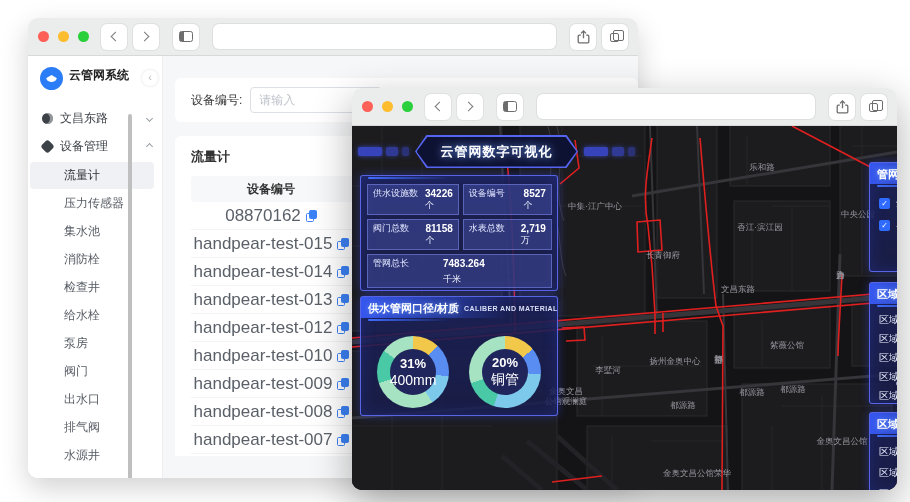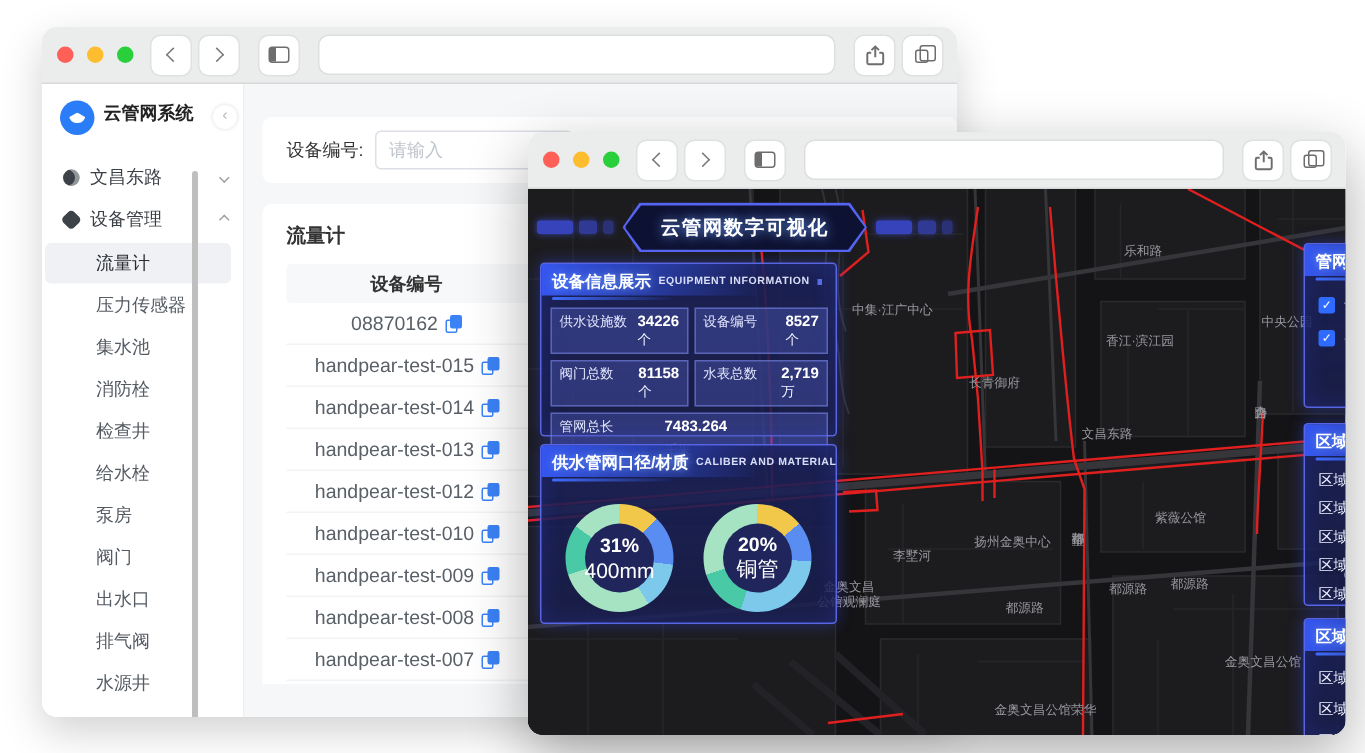--- a/index.html
+++ b/index.html
@@ -48,21 +48,21 @@
   .search-card { background:#fff; border-radius:6px; height:44px; display:flex; align-items:center; padding:0 16px; }
   .search-label { font-size:12px; color:#333; margin-right:8px; white-space:nowrap; }
   .search-input { width:132px; height:26px; border:1px solid #dcdfe6; border-radius:4px; font-size:12px; padding:0 8px; color:#333; font-family:"Liberation Sans",sans-serif; }
   .search-input::placeholder { color:#c0c4cc; }
   .table-card { background:#fff; border-radius:6px 6px 0 0; margin-top:14px; padding:10px 16px 0; height:320px; }
   .table-title { font-size:13px; font-weight:bold; color:#333; margin:2px 0 10px; }
   .thead { display:flex; background:#f7f8fa; height:26px; align-items:center; border-radius:3px; }
   .th { font-size:12px; font-weight:bold; color:#333; text-align:center; }
   .th.c1 { width:160px; } .th.c2 { flex:1; }
   .trow { display:flex; align-items:center; height:28px; border-bottom:1px solid #f2f3f5; cursor:default; }
-  .tc1 { width:160px; display:flex; align-items:center; justify-content:center; font-size:13px; color:#5a6068; }
+  .tc1 { width:160px; display:flex; align-items:center; justify-content:center; font-size:17px; color:#5a6068; }
   .tc2 { flex:1; text-align:center; font-size:11.5px; color:#5a6068; }
   .copy-icon { position:relative; width:11px; height:12px; display:inline-block; margin-left:5px; cursor:pointer; }
   .copy-icon::before { content:""; position:absolute; left:0; top:3px; width:6px; height:7px; border:1.2px solid #3b82f6; border-radius:1.5px; background:#fff; }
   .copy-icon::after { content:""; position:absolute; left:3.5px; top:0; width:6px; height:7px; border:1.2px solid #3b82f6; border-radius:1.5px; background:#3b82f6; }
 
   
   .dash { position:absolute; top:38px; left:0; right:0; bottom:0; background:#101016; overflow:hidden; }
   .map { position:absolute; inset:0; width:100%; height:100%; }
   #mapLabels text { fill:#96969e; font-size:8.5px; text-anchor:middle; }
   .dash-head { position:absolute; top:9px; left:6px; display:flex; align-items:center; gap:6px; z-index:5; }
@@ -365,25 +365,20 @@
           <div class="badge-inner">云管网数字可视化</div>
         </div>
         <span class="deco-bars">
             <i></i>
             <i></i>
             <i></i>
           </span>
       </div>
 
       <div class="panel" style="top:49px; height:116px;">
-        <div class="ptitle">
-          <span class="pzh">设备信息展示</span>
-          <span class="pen">EQUIPMENT INFORMATION</span>
-          <span class="pdashes"></span>
-        </div>
         <div class="punder"></div>
         <div class="egrid" id="equipGrid">
             <div class="ecell">
               <span class="elabel">供水设施数</span>
               <div class="eval">
                 <span class="evalue">34226</span>
                 <span class="eunit">个</span>
               </div>
             </div>
             <div class="ecell">

